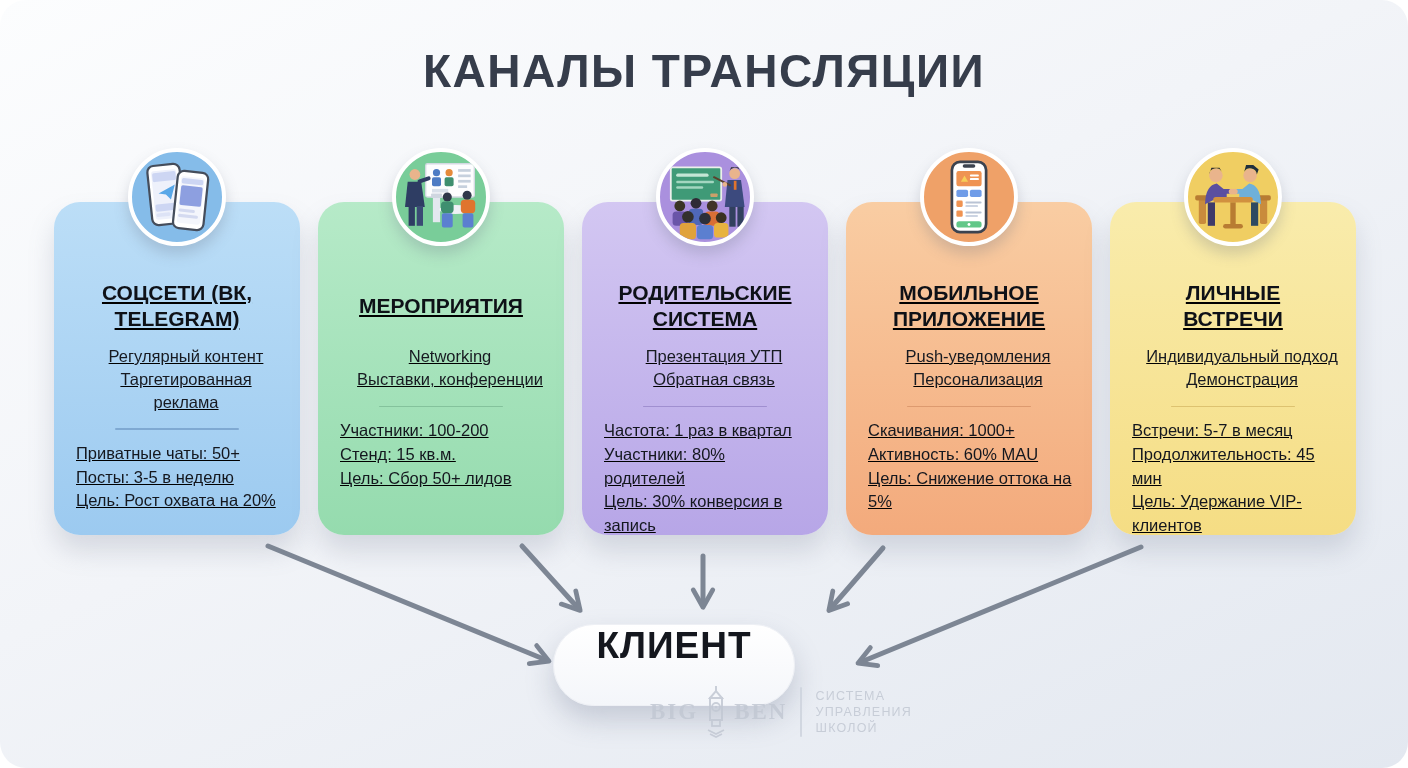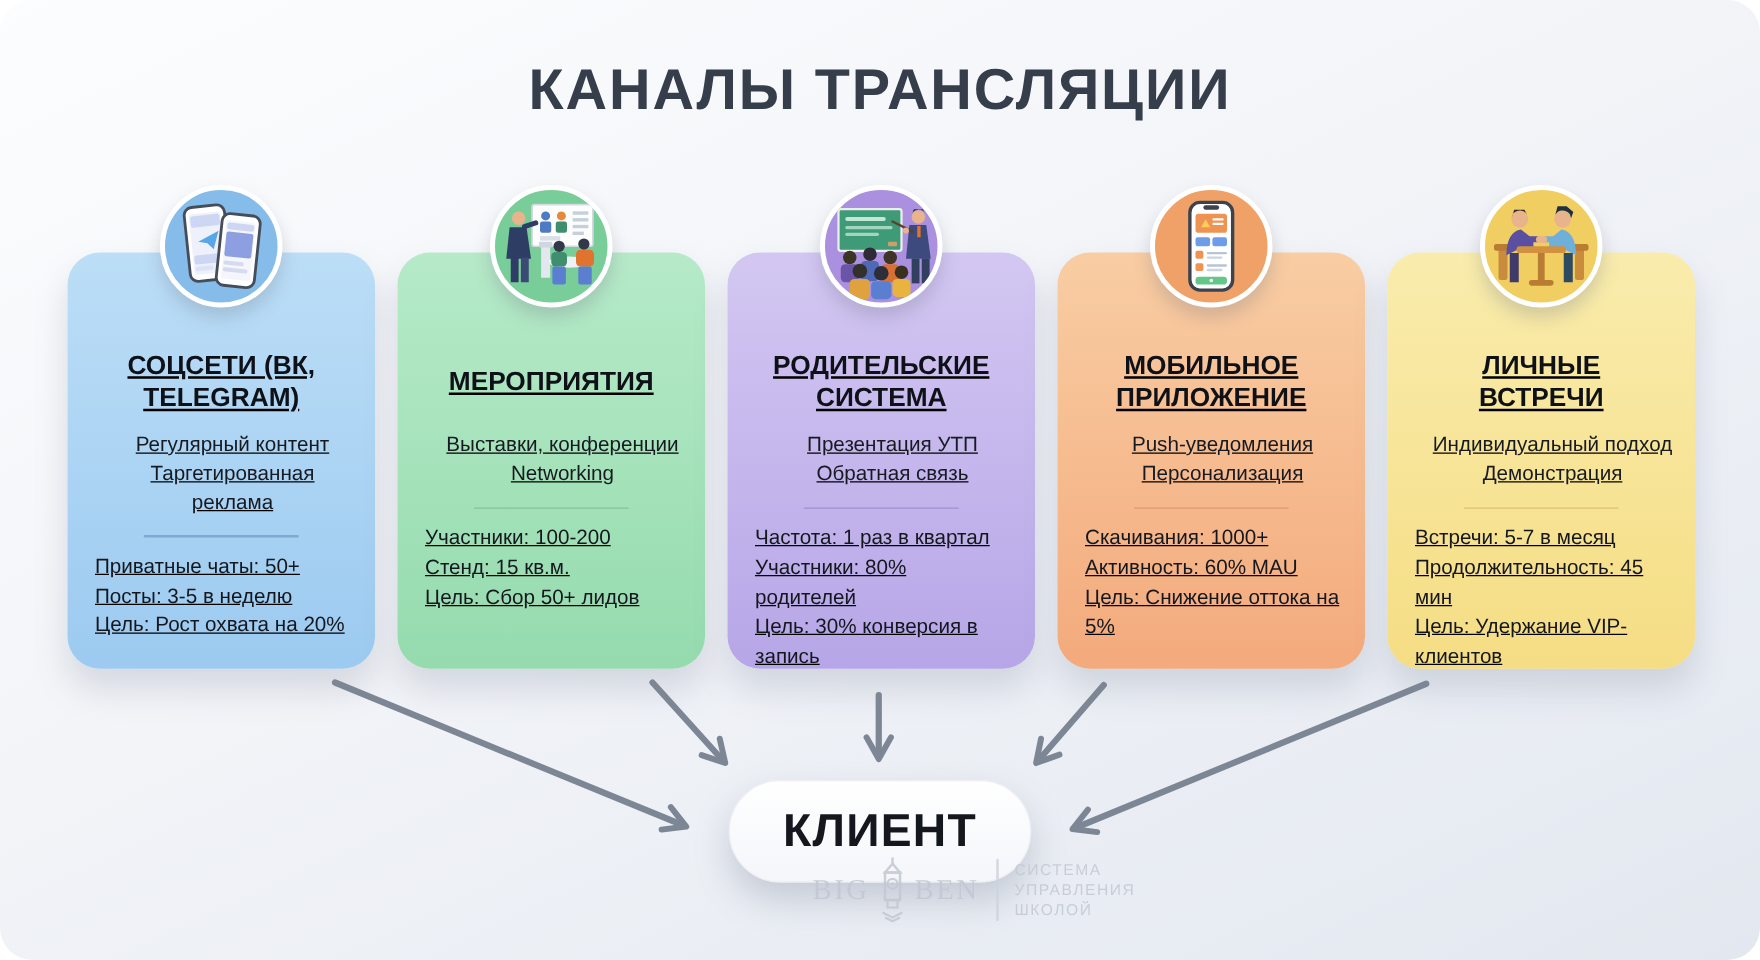--- a/index.html
+++ b/index.html
@@ -43,38 +43,38 @@
   .card-sub {
     margin-top: 11px; font-size: 16.5px; line-height: 1.38; color: #171a21; margin-left: 18px;
   }
   .divider { width: 58%; height: 1.5px; margin: 15px auto 12px auto; border-radius: 1px; }
   .stats {
     text-align: left; font-size: 16.5px; line-height: 1.44;
     color: #14171e; padding: 0 2px 0 6px;
   }
   .arrows-layer { position: absolute; inset: 0; pointer-events: none; }
   .client-box {
-    position: absolute; left: 583px; top: 624px; width: 242px; height: 82px;
+    position: absolute; left: 553px; top: 624px; width: 242px; height: 82px;
     border-radius: 41px;
     background: linear-gradient(180deg, #ffffff 0%, #f4f6fa 100%);
     border: 1px solid #eef0f5;
     box-shadow: 0 14px 28px rgba(115,125,148,0.32);
-    display: flex; align-items: center; justify-content: center;
+    display: flex; align-items: flex-start; justify-content: center;
   }
   .client-label {
     font-size: 37px; font-weight: 700; color: #14171e; letter-spacing: 1px;
   }
   .logo {
     position: absolute; left: 650px; top: 684px;
     display: flex; align-items: center; gap: 13px; opacity: 0.85;
   }
   .brand {
     display: flex; align-items: center; gap: 5px;
     font-family: "Liberation Serif", "DejaVu Serif", serif;
-    font-weight: 400; font-size: 23px; letter-spacing: 2px; color: #c2c8d3;
+    font-weight: 700; font-size: 23px; letter-spacing: 2px; color: #c2c8d3;
   }
   .logo-sep { width: 2px; height: 50px; background: #ced4de; border-radius: 1px; }
   .tagline { font-size: 12.5px; line-height: 1.3; letter-spacing: 1.2px; color: #c2c8d3; }
 </style>
 </head>
 <body>
 
 <div class="canvas">
 
   <div class="page-title">КАНАЛЫ ТРАНСЛЯЦИИ</div>
@@ -139,22 +139,22 @@
           <circle cx="57" cy="50" r="5" fill="#30384a"></circle>
             <rect x="50" y="55" width="14" height="13" rx="4" fill="#3f8f6f"></rect>
           <circle cx="79" cy="48" r="5" fill="#30384a"></circle>
             <rect x="72" y="53" width="16" height="15" rx="4" fill="#e0742e"></rect>
           <rect x="51" y="68" width="12" height="16" rx="2" fill="#5b7fd0"></rect>
           <rect x="74" y="68" width="12" height="16" rx="2" fill="#5b7fd0"></rect>
         </svg>
       </div>
       <div class="card-title">МЕРОПРИЯТИЯ</div>
       <div class="card-sub">
+        <div>Networking</div>
         <div>Выставки, конференции</div>
-        <div>Networking</div>
       </div>
       <div class="divider" style="background: rgb(132, 194, 156);"></div>
       <div class="stats">
         <div>Участники: 100-200</div>
         <div>Стенд: 15 кв.м.</div>
         <div>Цель: Сбор 50+ лидов</div>
       </div>
     </div>
 
     <div class="card" style="background: linear-gradient(rgb(211, 199, 242) 0%, rgb(183, 166, 231) 100%);">

